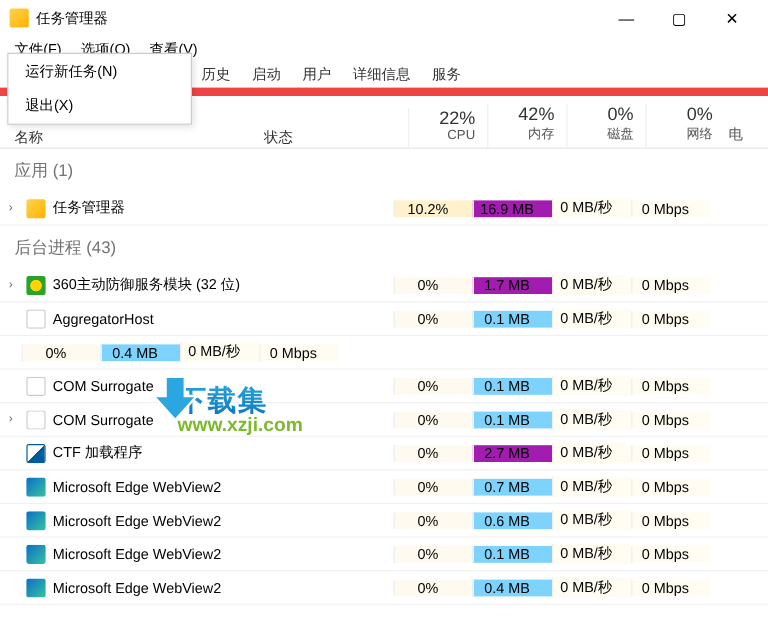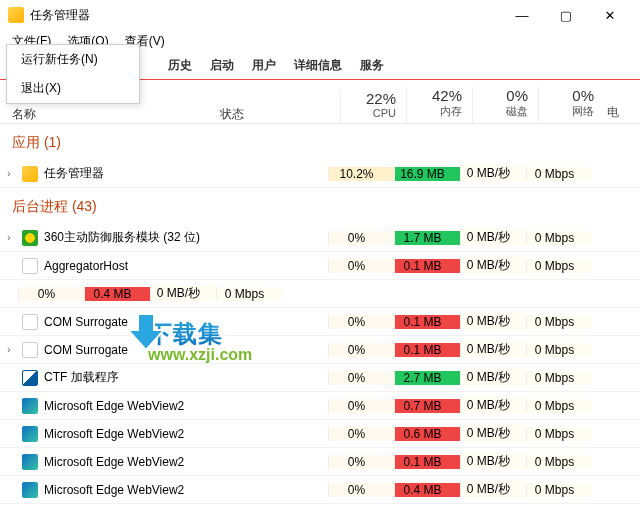--- a/index.html
+++ b/index.html
@@ -4,43 +4,43 @@
 <style>
   * { box-sizing: border-box; margin: 0; padding: 0; }
   body { font-family: "Microsoft YaHei", "Segoe UI", sans-serif; font-size: 12px; background: #fff; width: 640px; height: 522px; overflow: hidden; color: #000; }
   .titlebar { display: flex; align-items: center; height: 30px; padding: 0 8px; }
   .titlebar .app-icon { width: 16px; height: 16px; background: linear-gradient(135deg, #ffd24d 0%, #ffb300 100%); border-radius: 2px; margin-right: 6px; }
   .titlebar .title { flex: 0 0 auto; font-size: 12px; }
   .titlebar .spacer { flex: 1; }
   .titlebar .winbtn { width: 44px; height: 30px; display: flex; align-items: center; justify-content: center; font-size: 13px; }
   .menubar { display: flex; align-items: flex-end; height: 22px; padding: 0 6px; gap: 4px; }
   .menubar .menu-item { padding: 2px 6px; font-size: 12px; }
-  .dropdown { position: absolute; left: 6px; top: 44px; width: 134px; background: #fff; border: 1px solid #ccc; box-shadow: 2px 2px 6px rgba(0,0,0,0.12); z-index: 10; }
+  .dropdown { position: absolute; left: 6px; top: 44px; width: 154px; background: #fff; border: 1px solid #ccc; box-shadow: 2px 2px 6px rgba(0,0,0,0.12); z-index: 10; }
   .dropdown .ditem { padding: 6px 14px; font-size: 12px; }
-  .tabs { display: flex; align-items: center; height: 28px; border-bottom: 1px solid #ef4444; padding-left: 160px; gap: 2px; font-weight: bold; }
+  .tabs { display: flex; align-items: center; height: 28px; border-bottom: 7px solid #ef4444; padding-left: 160px; gap: 2px; }
   .tabs .tab { padding: 4px 8px; font-size: 12px; color: #333; }
   .gridhead { display: flex; align-items: flex-end; height: 44px; border-bottom: 1px solid #e5e5e5; }
   .col-name { flex: 0 0 220px; padding: 0 12px; font-size: 12px; color: #333; }
   .col-status { flex: 0 0 120px; font-size: 12px; color: #333; }
   .col-m { flex: 0 0 66px; text-align: right; padding-right: 10px; }
   .col-m .pct { font-size: 15px; color: #333; }
   .col-m .lbl { font-size: 11px; color: #555; }
   .col-extra { flex: 0 0 18px; text-align: center; color: #555; font-size: 12px; padding-bottom: 2px; }
   .rows { height: 396px; overflow: hidden; }
-  .group { color: #c2410c; font-size: 14px; padding: 10px 12px 8px; }
+  .group { color: #737373; font-size: 14px; padding: 10px 12px 8px; }
   .row { display: flex; align-items: center; height: 28px; border-bottom: 1px solid #f1f1f1; }
   .row .exp { width: 18px; text-align: center; color: #666; font-size: 10px; }
   .row .rico { width: 16px; height: 16px; margin-right: 6px; border-radius: 2px; }
   .row .rname { flex: 0 0 310px; display: flex; align-items: center; padding-left: 4px; font-size: 12px; white-space: nowrap; overflow: hidden; }
   .row .cell { flex: 0 0 66px; text-align: center; padding-right: 10px; font-size: 12px; }
   .row .cextra { flex: 0 0 18px; }
   .tint-cpu-high { background: #fff1cc; }
   .tint-cpu-low { background: #fffaef; }
-  .tint-mem { background: #22c55e; }
-  .tint-mem-low { background: #ef4444; }
+  .tint-mem { background: #a21caf; }
+  .tint-mem-low { background: #7dd3fc; }
   .tint-disk { background: #fffcf2; }
   .tint-net { background: #fffcf2; }
   .ico-tm { background: linear-gradient(135deg,#ffd24d,#ffb300); }
   .ico-360 { background: radial-gradient(circle,#ffd400 40%,#29a329 45%); border-radius: 50%; }
   .ico-blank { background: #fff; border: 1px solid #ccc; }
   .ico-afh { background: linear-gradient(90deg,#005a9e 50%,#fff 50%); border: 1px solid #005a9e; }
   .ico-ctf { background: linear-gradient(135deg,#fff 50%,#005a9e 50%); border: 1px solid #005a9e; }
   .ico-edge { background: linear-gradient(135deg,#0b6fc6,#36c2a2); }
   .watermark { position: absolute; left: 148px; top: 318px; z-index: 5; pointer-events: none; font-weight: bold; font-family: Arial, sans-serif; }
   .watermark .wm-cn { font-size: 24px; background: linear-gradient(#2aa6e0,#0a73bd); -webkit-background-clip: text; background-clip: text; color: transparent; letter-spacing: 1px; }

